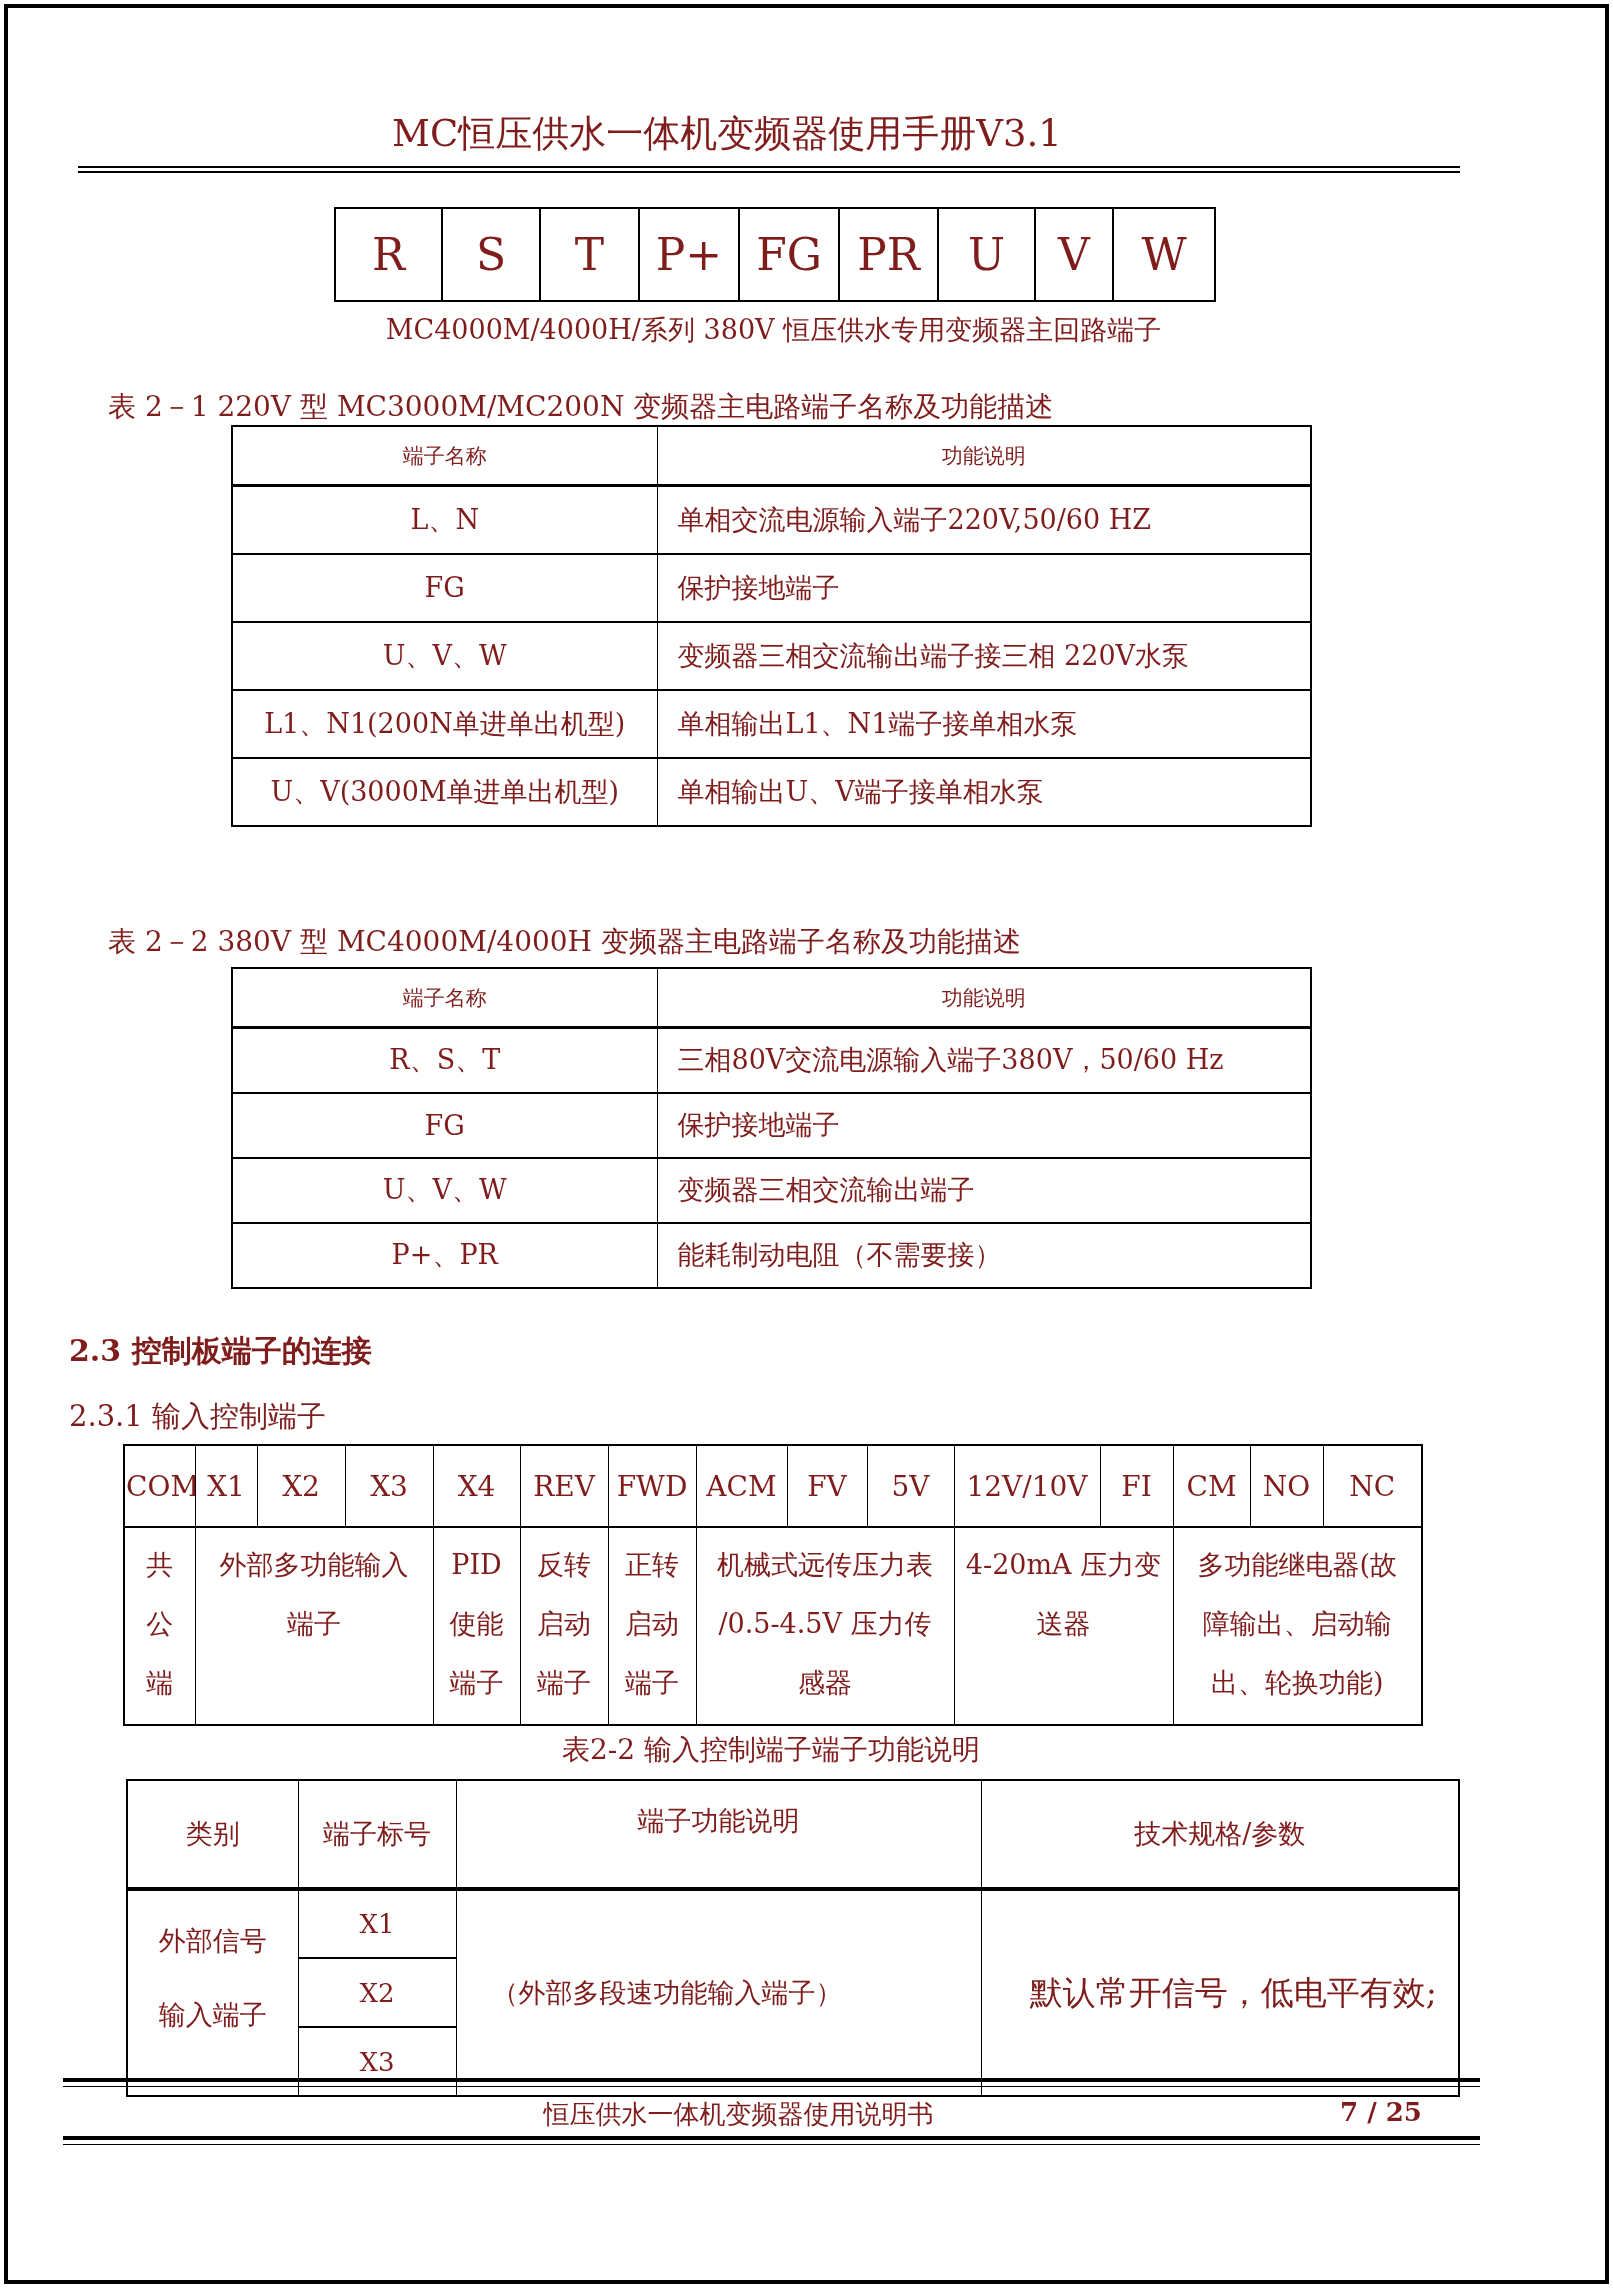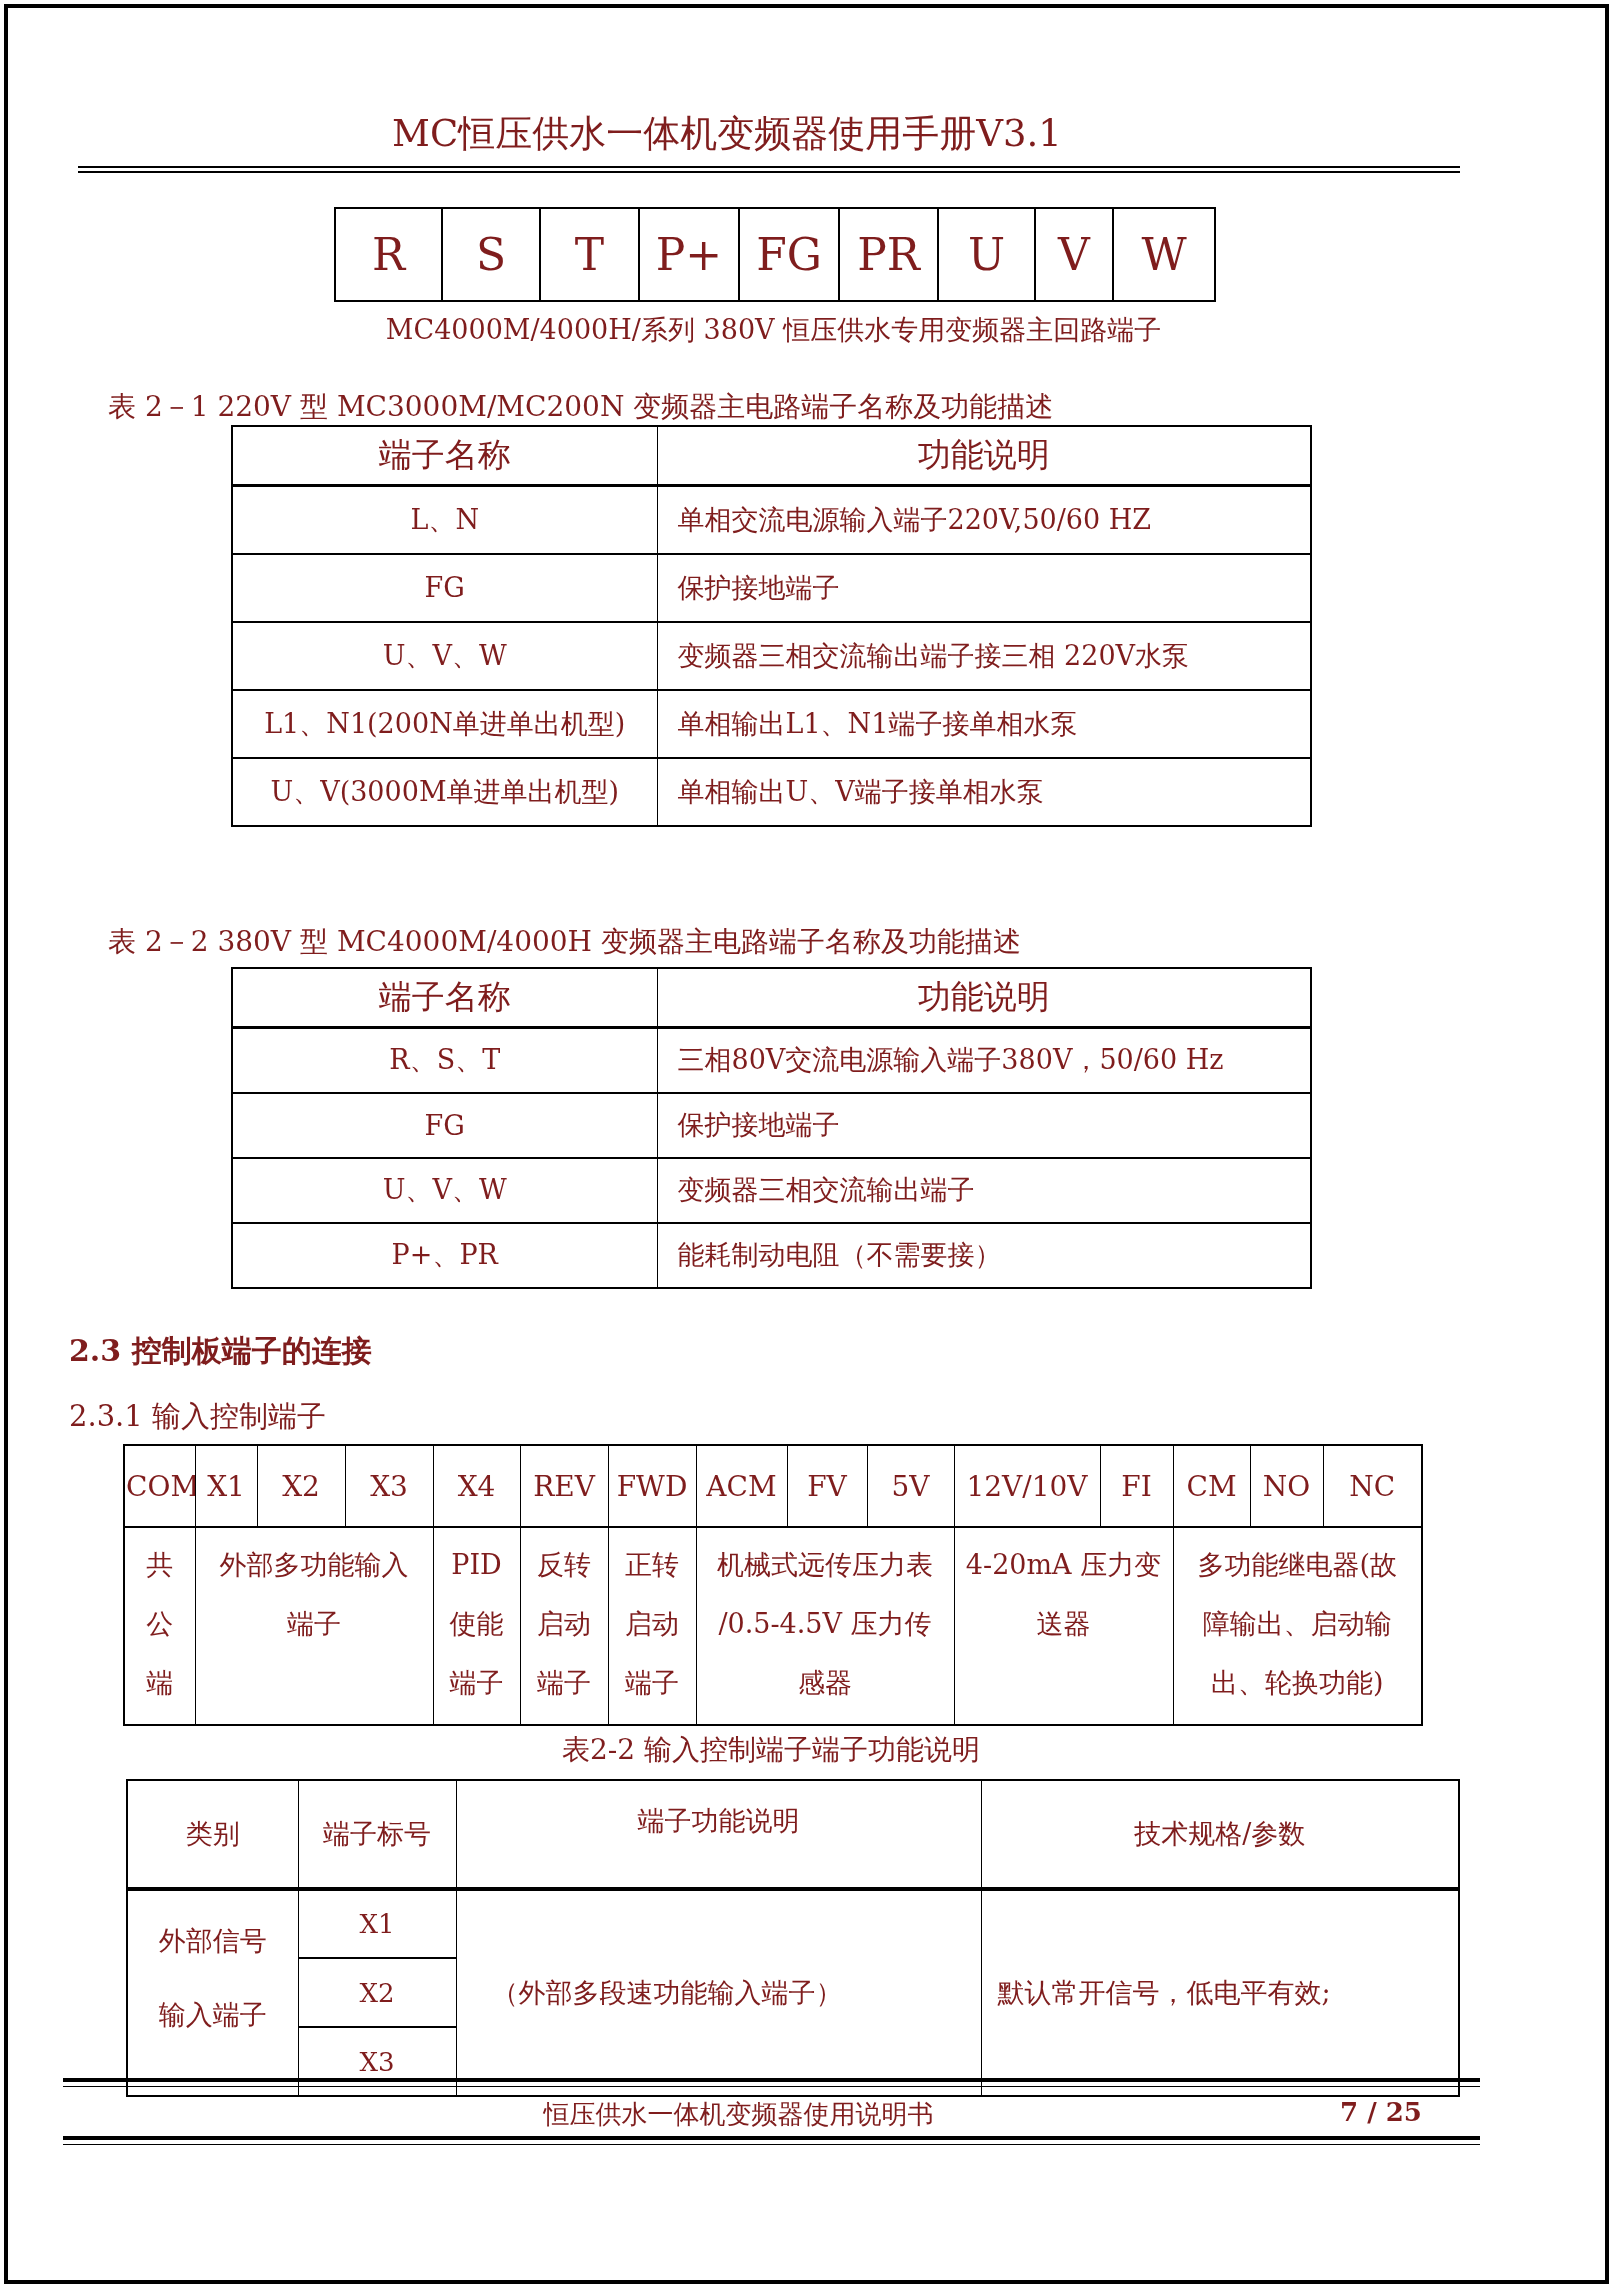--- a/index.html
+++ b/index.html
@@ -14,40 +14,40 @@
   
   .strip{position:absolute;left:334px;top:207px;width:879px;border:2.8px solid #000;}
   .strip td{border:2.8px solid #000;height:89px;text-align:center;vertical-align:middle;font-size:44px;}
   .strip-caption{position:absolute;left:334px;top:312px;width:879px;text-align:center;font-size:27px;white-space:nowrap;}
   
   .grid{border:2.8px solid #000;}
   .grid td{border-left:1.8px solid #000;border-right:1.8px solid #000;border-top:2.8px solid #000;border-bottom:2.8px solid #000;
            text-align:center;vertical-align:middle;font-size:28px;overflow:hidden;}
   .t-title{position:absolute;left:108px;font-size:28px;white-space:nowrap;}
   .t12{position:absolute;left:231px;width:1079px;}
-  .t12 .hrow td{height:55px;font-size:33px;border-bottom-width:3.7px;}
+  .t12 .hrow td{height:55px;font-size:21px;border-bottom-width:3.7px;}
   .t12 td{font-size:27px;}
   .t12 td.left{text-align:left;padding-left:20px;}
   .h233{position:absolute;left:69px;top:1331px;font-size:30px;font-weight:bold;white-space:nowrap;}
   .h2331{position:absolute;left:69px;top:1397px;font-size:29px;white-space:nowrap;}
   
   .ctrl{position:absolute;left:123px;top:1444px;width:1296px;}
   .ctrl .chead td{height:78px;font-size:28px;}
   .ctrl .cdesc td{height:188px;vertical-align:top;padding-top:7.4px;font-size:27px;line-height:59px;}
   .pre{white-space:pre-line;}
   .io-caption{position:absolute;left:123px;top:1731px;width:1296px;text-align:center;font-size:28px;white-space:nowrap;}
   
   .io{position:absolute;left:126px;top:1779px;width:1332px;}
   .io .iohead td{height:83px;font-size:27px;border-bottom-width:4.6px;}
   .io .iohead td.fn-head{vertical-align:top;padding-top:22px;}
   .io td{font-size:26px;}
   .io tr.r{height:69px;}
   .io td.cat{vertical-align:top;padding-top:13px;line-height:74px;font-size:27px;}
   .io td.fn{text-align:left;padding-left:35px;font-size:27px;}
-  .io td.spec{text-align:left;padding-left:16px;font-size:27px;}
+  .io td.spec{text-align:center;padding-left:28px;font-size:33px;}
   
   .foot-line{position:absolute;left:63px;width:1417px;height:3.7px;border-top:4.6px solid #000;border-bottom:1.8px solid #000;}
   .foot-text{position:absolute;left:0;top:2097px;width:1477px;text-align:center;font-size:26px;white-space:nowrap;}
   .foot-page{position:absolute;left:1340px;top:2097px;font-size:26px;font-weight:bold;white-space:nowrap;}
 </style>
 </head>
 <body>
 
 <div class="page">
   <div class="frame"></div>

